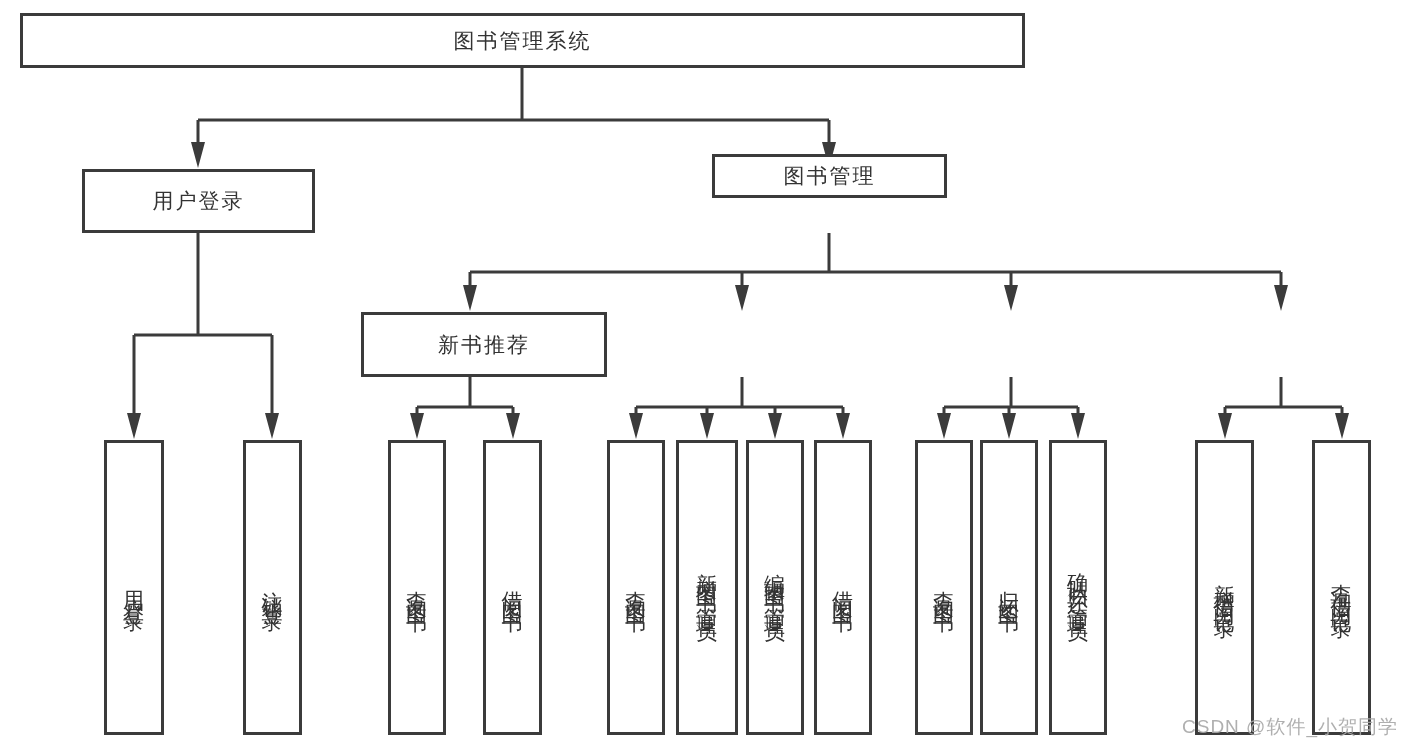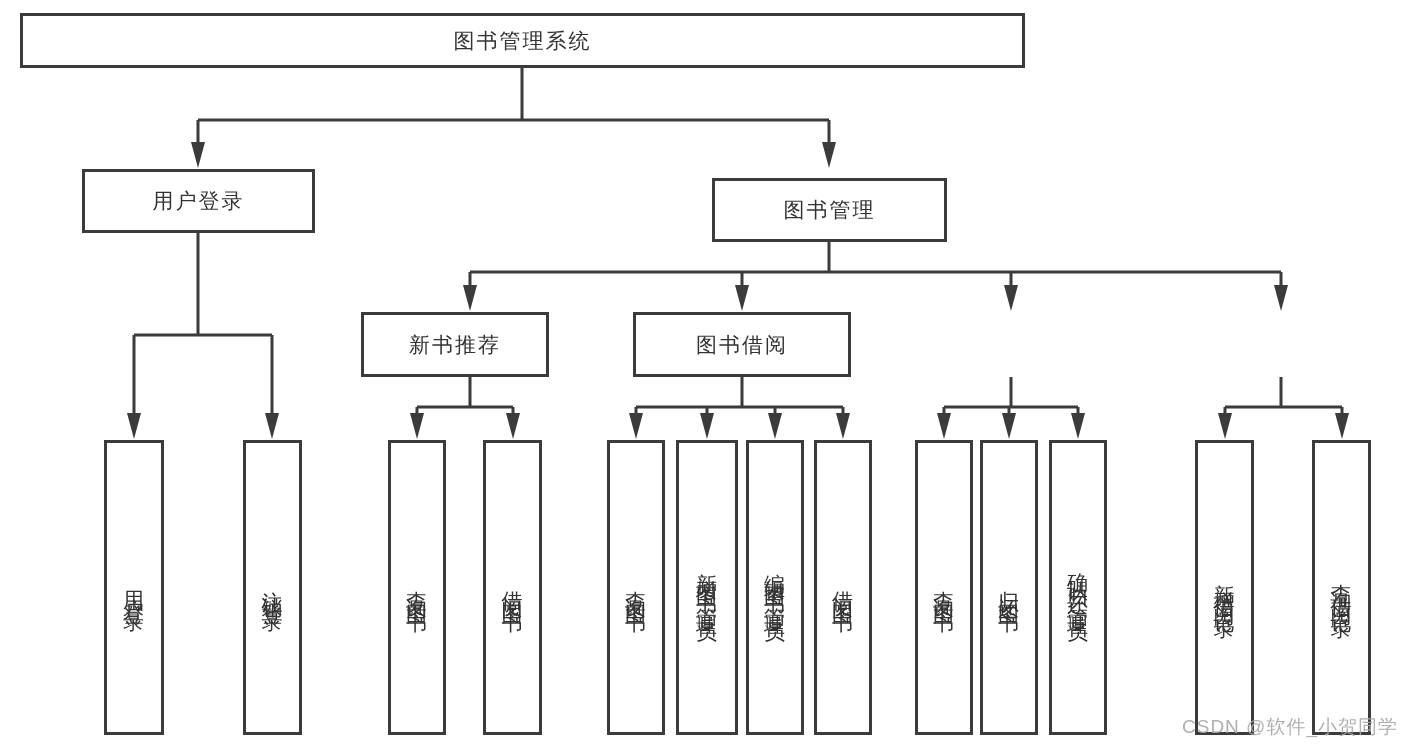--- a/index.html
+++ b/index.html
@@ -71,24 +71,23 @@
       <path d="M410 413 L424 413 L417 439 Z M506 413 L520 413 L513 439 Z"></path>
       <path d="M629 413 L643 413 L636 439 Z M700 413 L714 413 L707 439 Z M768 413 L782 413 L775 439 Z M836 413 L850 413 L843 439 Z"></path>
       <path d="M937 413 L951 413 L944 439 Z M1002 413 L1016 413 L1009 439 Z M1071 413 L1085 413 L1078 439 Z"></path>
       <path d="M1218 413 L1232 413 L1225 439 Z M1335 413 L1349 413 L1342 439 Z"></path>
     </g>
   </svg>
 
   <div class="box" style="left:20px;top:13px;width:1005px;height:55px">图书管理系统</div>
 
   <div class="box" style="left:82px;top:169px;width:233px;height:64px">用户登录</div>
-  <div class="box" style="left:712px;top:178px;width:235px;height:64px">图书管理</div>
+  <div class="box" style="left:712px;top:154px;width:235px;height:44px">图书管理</div>
 
-  <div class="box" style="left:361px;top:312px;width:188px;height:65px">新书推荐</div>
-  <div class="box" style="left:633px;top:312px;width:218px;height:65px">图书借阅</div>
+  <div class="box" style="left:361px;top:312px;width:246px;height:65px">新书推荐</div>
 
   <div class="box vbox" style="left:104px;top:440px;width:60px;height:295px">用户登录</div>
   <div class="box vbox" style="left:243px;top:440px;width:59px;height:295px">注销登录</div>
 
   <div class="box vbox" style="left:388px;top:440px;width:58px;height:295px">查询图书</div>
   <div class="box vbox" style="left:483px;top:440px;width:59px;height:295px">借阅图书</div>
 
   <div class="box vbox" style="left:607px;top:440px;width:58px;height:295px">查询图书</div>
   <div class="box vbox" style="left:676px;top:440px;width:62px;height:295px">新增图书（管理员）</div>
   <div class="box vbox" style="left:746px;top:440px;width:58px;height:295px">编辑图书（管理员）</div>

